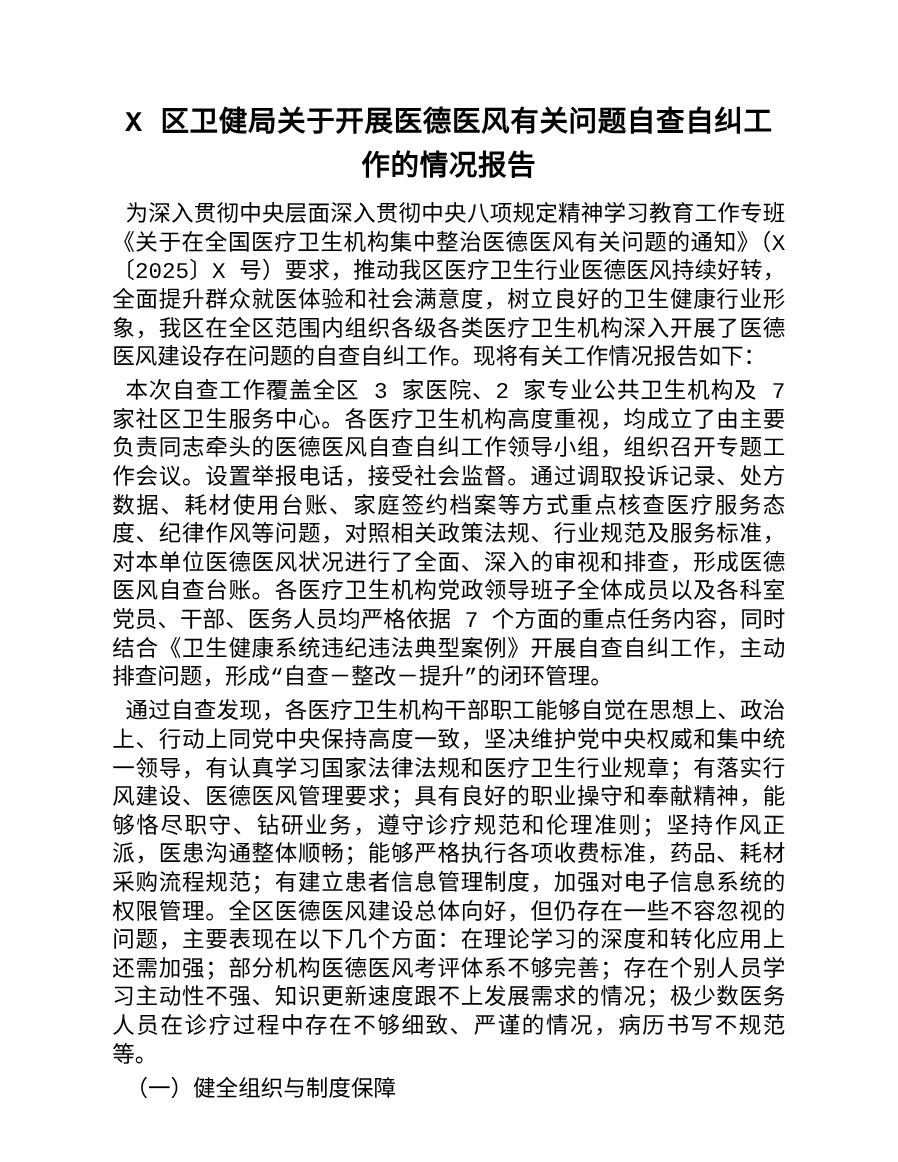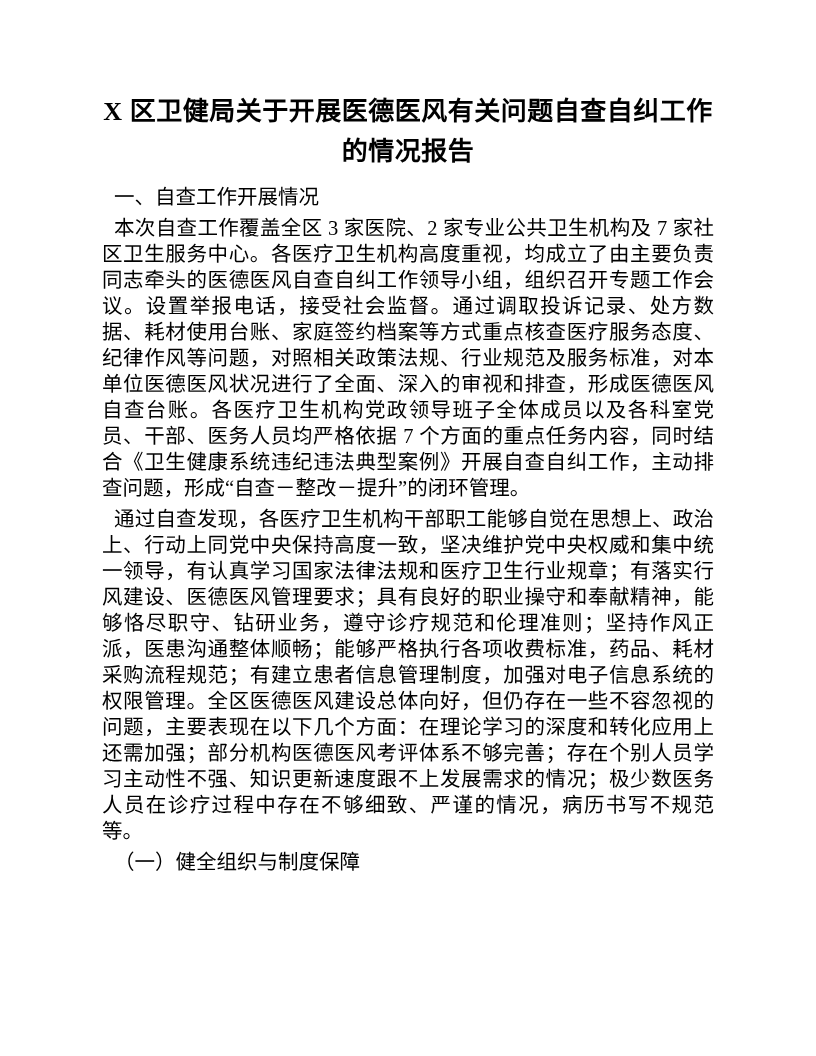--- a/index.html
+++ b/index.html
@@ -9,21 +9,21 @@
     background: #ffffff;
   }
   .page {
     position: relative;
     width: 816px;
     height: 1056px;
     margin: 0 auto;
     background: #ffffff;
     padding: 92px 102px 0 102px;
     overflow: hidden;
-    font-family: Liberation Serif, serif;
+    font-family: Liberation Mono, monospace;
     color: #000000;
   }
   .doc-title {
     font-size: 26px;
     font-weight: bold;
     line-height: 40px;
     text-align: center;
     margin: 0 0 12px 0;
     letter-spacing: 0.5px;
   }
@@ -39,18 +39,18 @@
   .doc-body p.heading {
     text-align: left;
   }
 </style>
 </head>
 <body>
 
 <div class="page">
   <h1 class="doc-title">X 区卫健局关于开展医德医风有关问题自查自纠工作的情况报告</h1>
   <div class="doc-body">
-      <p class="heading">一、自查工作开展情况</p>
+      <p class="para">为深入贯彻中央层面深入贯彻中央八项规定精神学习教育工作专班《关于在全国医疗卫生机构集中整治医德医风有关问题的通知》（X〔2025〕X 号）要求，推动我区医疗卫生行业医德医风持续好转，全面提升群众就医体验和社会满意度，树立良好的卫生健康行业形象，我区在全区范围内组织各级各类医疗卫生机构深入开展了医德医风建设存在问题的自查自纠工作。现将有关工作情况报告如下：</p>
       <p class="para">本次自查工作覆盖全区 3 家医院、2 家专业公共卫生机构及 7 家社区卫生服务中心。各医疗卫生机构高度重视，均成立了由主要负责同志牵头的医德医风自查自纠工作领导小组，组织召开专题工作会议。设置举报电话，接受社会监督。通过调取投诉记录、处方数据、耗材使用台账、家庭签约档案等方式重点核查医疗服务态度、纪律作风等问题，对照相关政策法规、行业规范及服务标准，对本单位医德医风状况进行了全面、深入的审视和排查，形成医德医风自查台账。各医疗卫生机构党政领导班子全体成员以及各科室党员、干部、医务人员均严格依据 7 个方面的重点任务内容，同时结合《卫生健康系统违纪违法典型案例》开展自查自纠工作，主动排查问题，形成“自查－整改－提升”的闭环管理。</p>
       <p class="para">通过自查发现，各医疗卫生机构干部职工能够自觉在思想上、政治上、行动上同党中央保持高度一致，坚决维护党中央权威和集中统一领导，有认真学习国家法律法规和医疗卫生行业规章；有落实行风建设、医德医风管理要求；具有良好的职业操守和奉献精神，能够恪尽职守、钻研业务，遵守诊疗规范和伦理准则；坚持作风正派，医患沟通整体顺畅；能够严格执行各项收费标准，药品、耗材采购流程规范；有建立患者信息管理制度，加强对电子信息系统的权限管理。全区医德医风建设总体向好，但仍存在一些不容忽视的问题，主要表现在以下几个方面：在理论学习的深度和转化应用上还需加强；部分机构医德医风考评体系不够完善；存在个别人员学习主动性不强、知识更新速度跟不上发展需求的情况；极少数医务人员在诊疗过程中存在不够细致、严谨的情况，病历书写不规范等。</p>
       <p class="heading">（一）健全组织与制度保障</p>
     </div>
 </div>
 
 </body></html>

